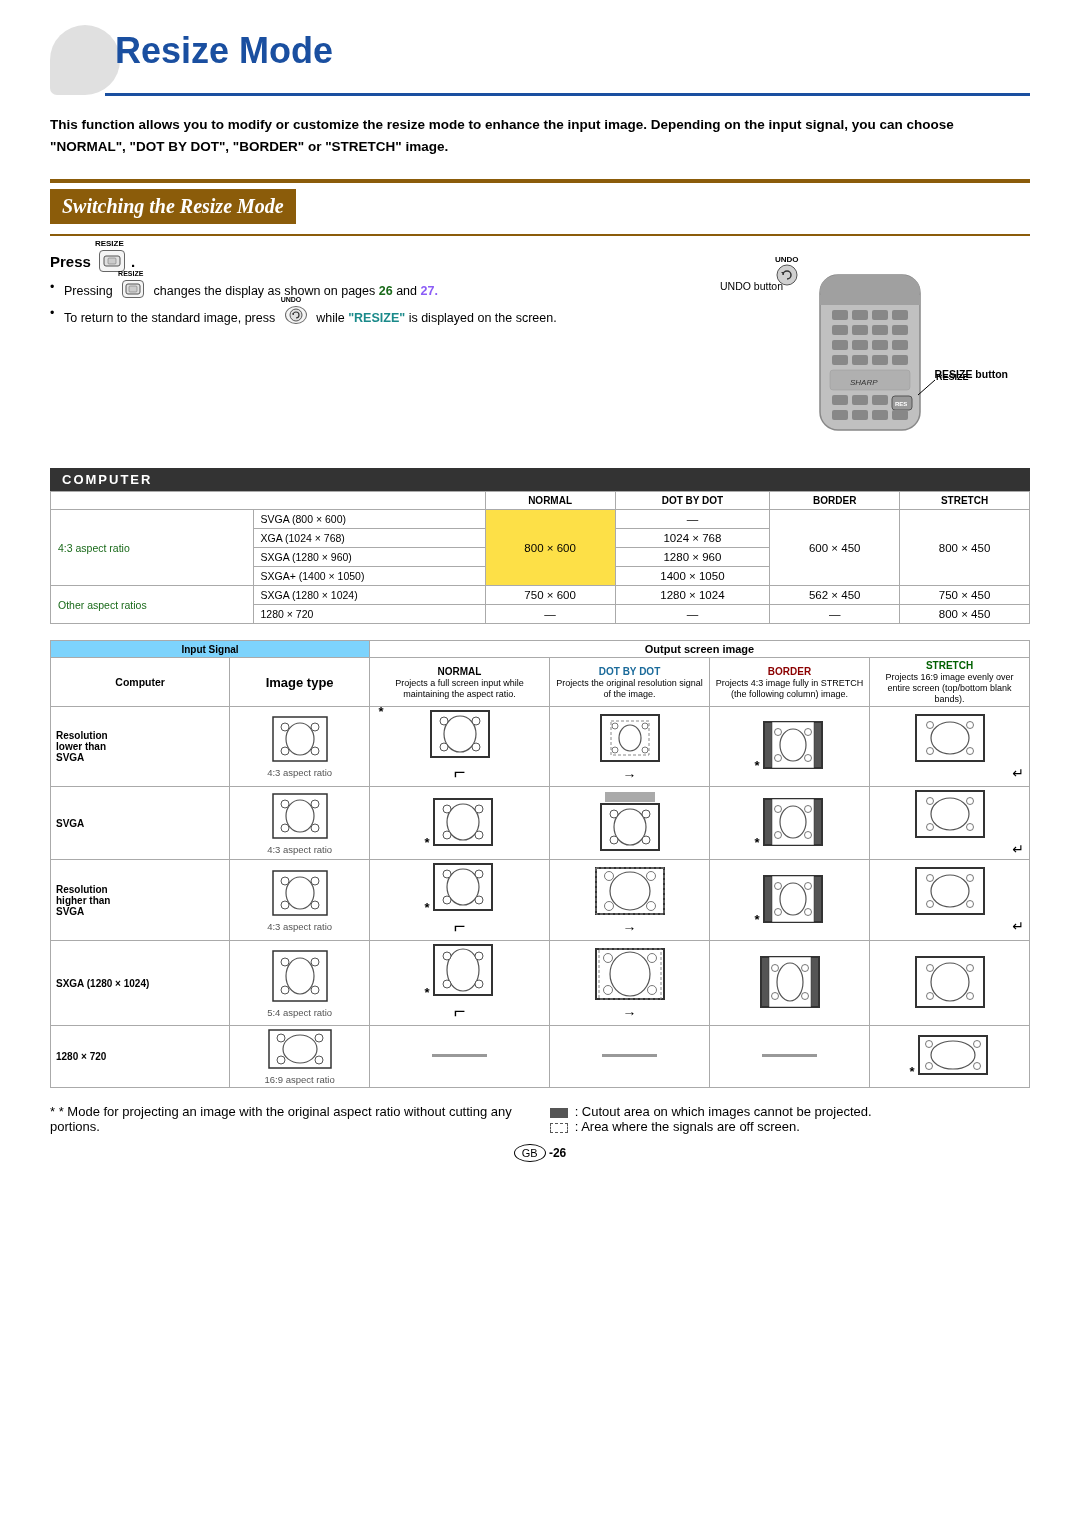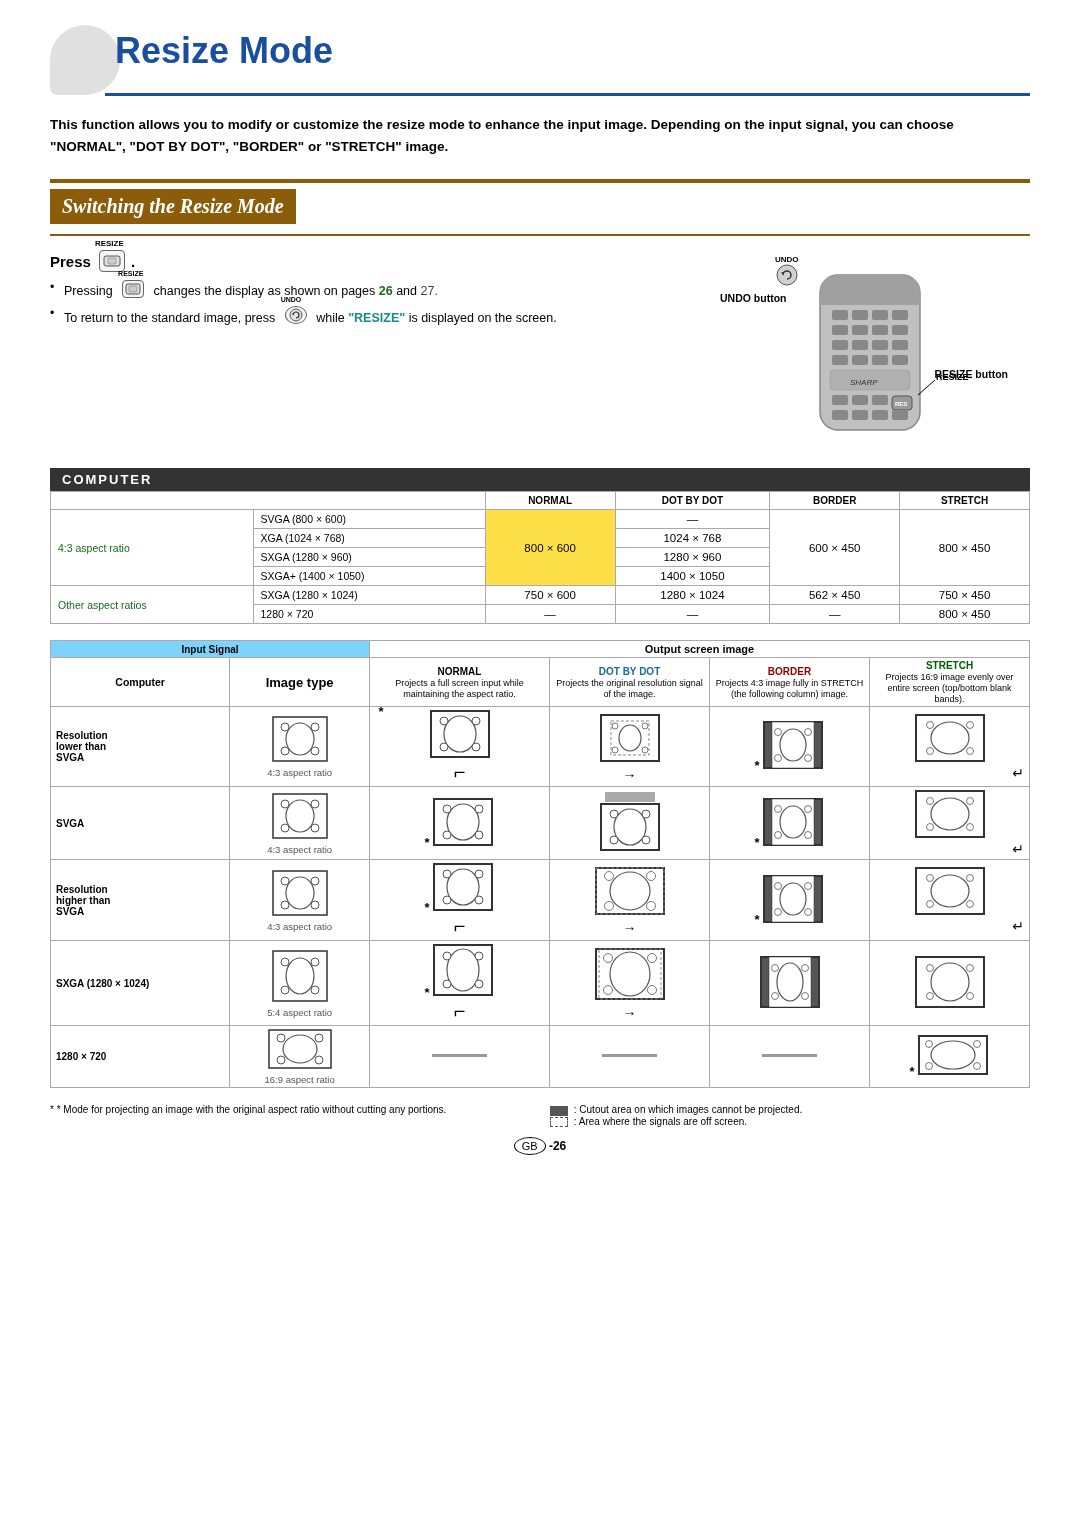--- a/index.html
+++ b/index.html
@@ -217,21 +217,21 @@
       font-weight: bold;
       font-size: 13px;
     }
 
     .row-label-cell {
       padding: 4px 6px;
       vertical-align: top;
     }
 
     .footnotes {
-      font-size: 10px;
+      font-size: 13px;
       margin-top: 16px;
       display: flex;
       gap: 20px;
     }
     .footnote-left {
       flex: 1;
     }
     .footnote-right {
       flex: 1;
     }
@@ -327,21 +327,21 @@
           <span class="btn-icon" style="width:22px;height:18px;">
             <svg width="16" height="12" viewBox="0 0 16 12">
               <rect x="1" y="1" width="14" height="10" rx="2" fill="#e0e0e0" stroke="#555" stroke-width="1"></rect>
               <rect x="4" y="3" width="8" height="6" rx="1" fill="#ccc" stroke="#666" stroke-width="0.5"></rect>
             </svg>
           </span>
         </span>
         <span> changes the display as shown on pages </span>
         <span style="color:#1a6a1a;font-weight:bold;">26</span>
         <span> and </span>
-        <span style="color:#404040;font-weight:normal;">27.</span>
+        <span style="color:#8b5cf6;font-weight:bold;">27.</span>
       </li>
       <li style="margin-top:8px;">
         <span>To return to the standard image, press </span>
         <span style="position:relative;display:inline-block;margin:0 2px;">
           <span style="font-size:7px;font-weight:bold;position:absolute;top:-10px;left:0;">UNDO</span>
           <span class="btn-icon" style="width:22px;height:18px;border-radius:50%;">
             <svg width="14" height="14" viewBox="0 0 14 14">
               <circle cx="7" cy="7" r="6" fill="#e0e0e0" stroke="#555" stroke-width="1"></circle>
               <path d="M4 7 A3 3 0 1 1 7 10" fill="none" stroke="#333" stroke-width="1.2"></path>
               <polygon points="3,5 5,7 5,5" fill="#333"></polygon>
@@ -359,21 +359,21 @@
 
       <div class="undo-label-wrap">
         UNDO<br>
         <svg width="22" height="22" viewBox="0 0 22 22">
           <circle cx="11" cy="11" r="10" fill="#d0d0d0" stroke="#555" stroke-width="1"></circle>
           <path d="M7 11 A4 4 0 1 1 11 15" fill="none" stroke="#333" stroke-width="1.5"></path>
           <polygon points="5,8 8,11 8,8" fill="#333"></polygon>
         </svg>
       </div>
 
-      <div style="position:absolute;top:42px;left:0;font-size:10.5px;font-weight:bold;">UNDO button</div>
+      <div style="position:absolute;top:30px;left:0;font-size:10.5px;font-weight:normal;">UNDO button</div>
 
       <svg width="220" height="170" viewBox="0 0 220 170" style="position:absolute;top:20px;left:40px;">
 
         <rect x="60" y="5" width="100" height="155" rx="18" fill="#c0c0c0" stroke="#888" stroke-width="1.5"></rect>
 
         <rect x="60" y="5" width="100" height="30" rx="18" fill="#a0a0a0"></rect>
         <rect x="60" y="25" width="100" height="10" fill="#a0a0a0"></rect>
 
         <rect x="70" y="100" width="80" height="20" rx="3" fill="#b0b0b0" stroke="#999" stroke-width="0.5"></rect>
         <text x="90" y="115" font-size="8" fill="#333" font-style="italic">SHARP</text>

